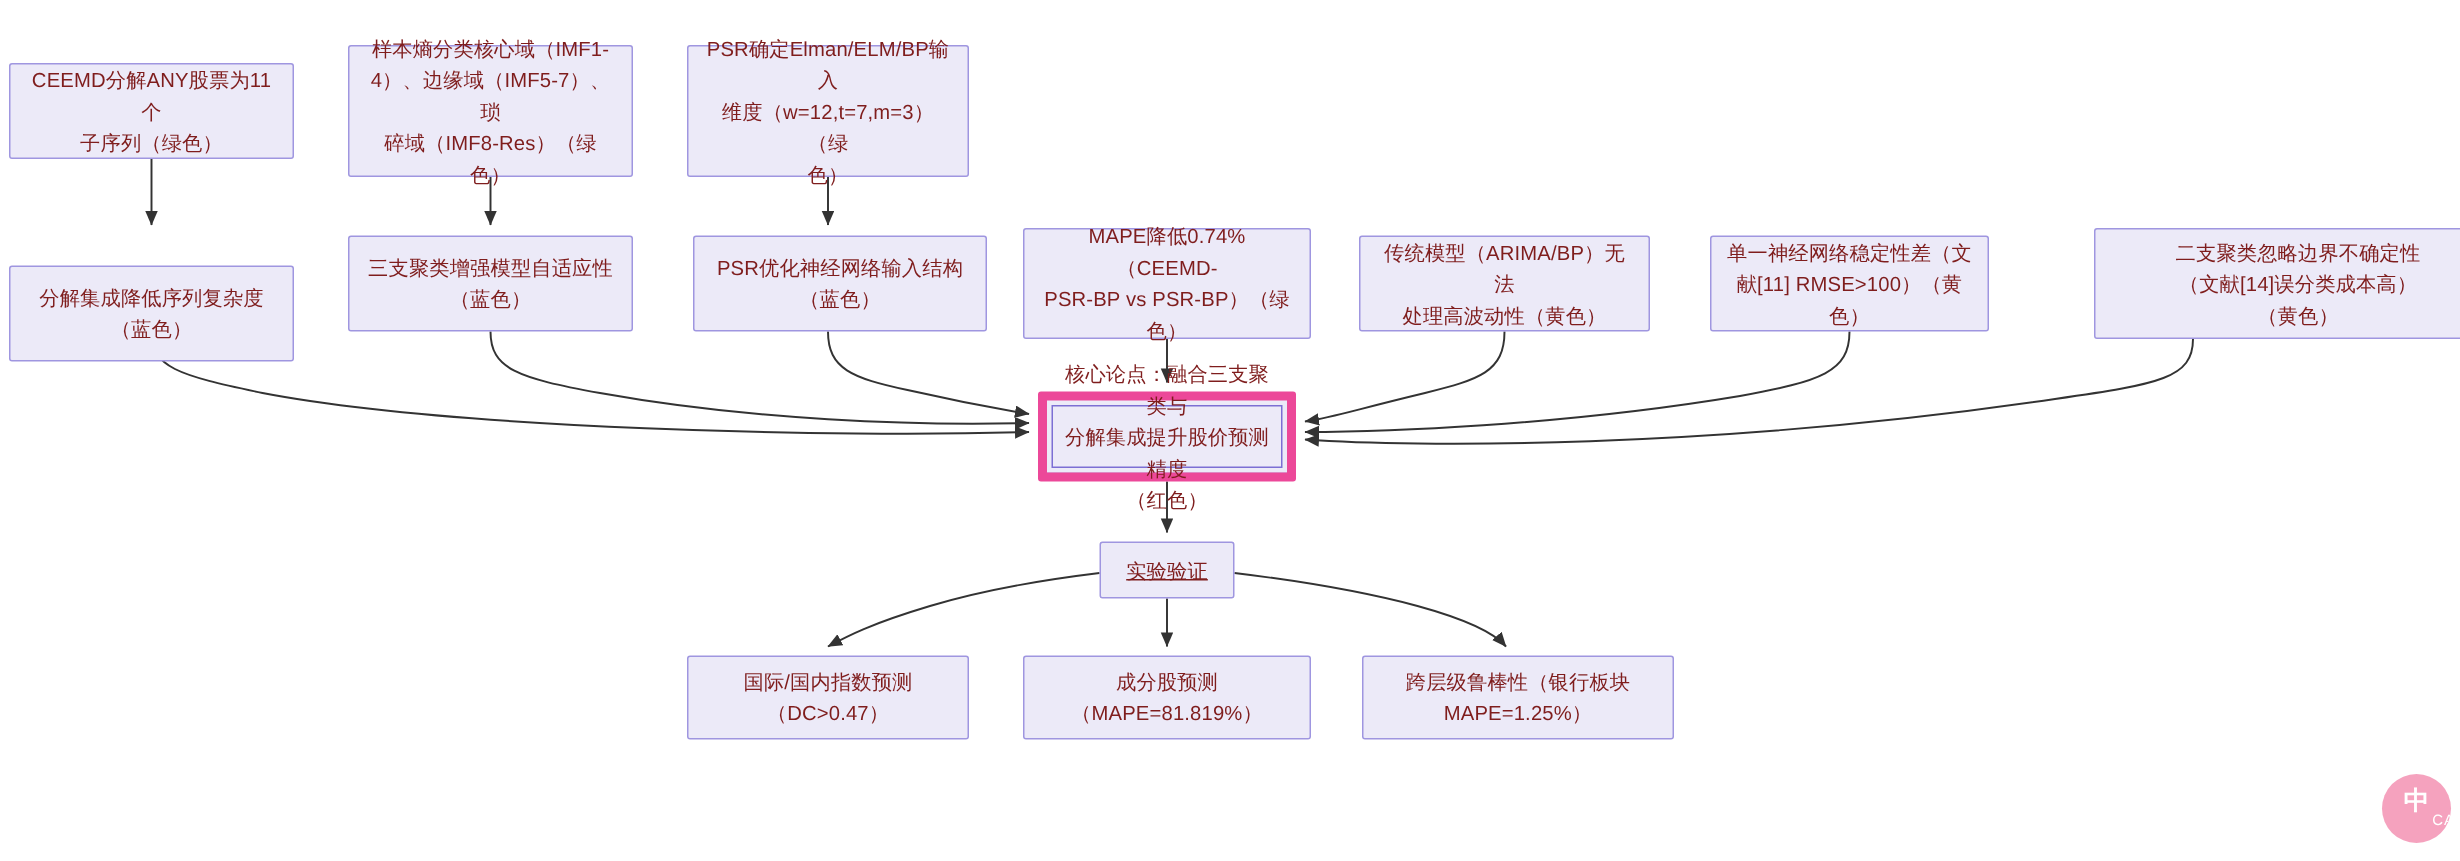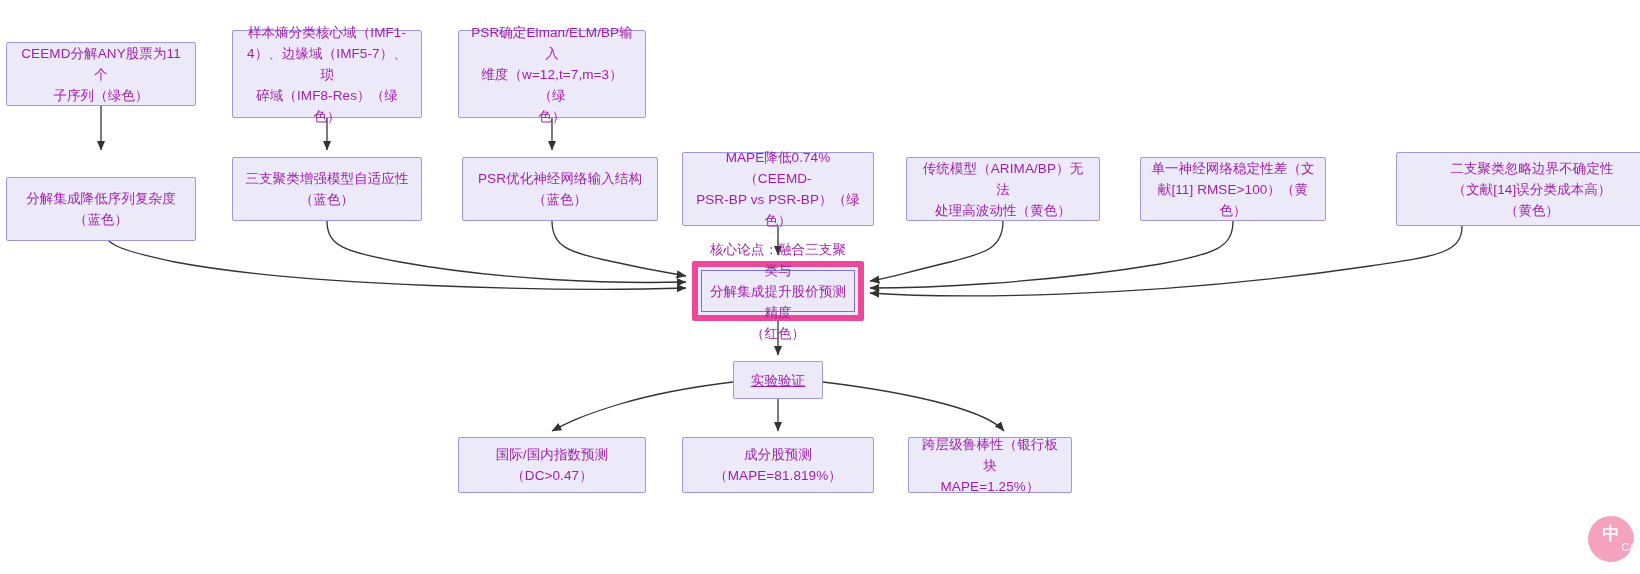--- a/index.html
+++ b/index.html
@@ -26,21 +26,21 @@
   .node {
     position: absolute;
     box-sizing: border-box;
     background: #ECEAF8;
     border: 1px solid #9F96E0;
     border-radius: 2px;
     display: flex;
     align-items: center;
     justify-content: center;
     text-align: center;
-    color: #a21caf;
+    color: #7f1d1d;
     font-size: 13.5px;
     line-height: 21px;
     padding: 4px 10px;
     letter-spacing: .1px;
   }
   .node .label {
     display: block;
     width: 100%;
     white-space: pre-line;
   }
@@ -174,21 +174,21 @@
   <div class="node" style="left:458px; top:437px; width:188px; height:56px;">
     <span class="label">国际/国内指数预测
 （DC&gt;0.47）</span>
   </div>
 
   <div class="node" style="left:682px; top:437px; width:192px; height:56px;">
     <span class="label">成分股预测
 （MAPE=81.819%）</span>
   </div>
 
-  <div class="node" style="left:908px; top:437px; width:164px; height:56px;">
+  <div class="node" style="left:908px; top:437px; width:208px; height:56px;">
     <span class="label">跨层级鲁棒性（银行板块
 MAPE=1.25%）</span>
   </div>
 
   <div class="watermark" style="left:1588px; top:516px;">
     <span>中</span>
     <span class="wm-sub">CA</span>
   </div>
 
 </div>

